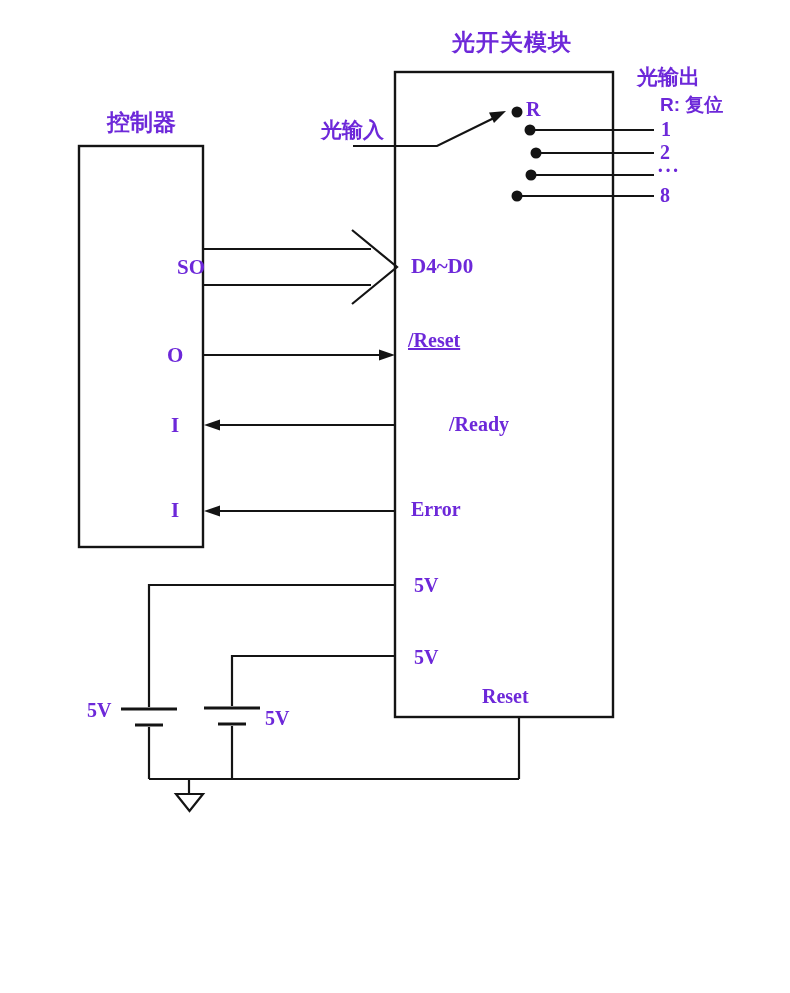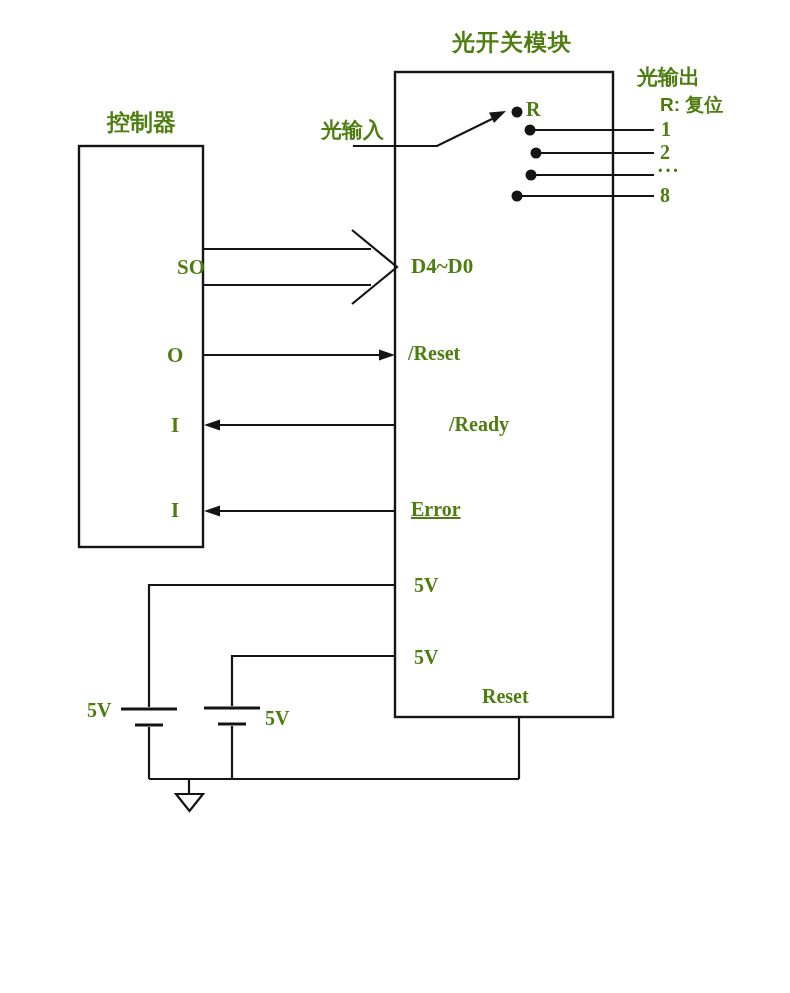--- a/index.html
+++ b/index.html
@@ -7,42 +7,42 @@
     position: relative;
     width: 790px;
     height: 993px;
     background: #ffffff;
     overflow: hidden;
     font-family: "Liberation Sans", "DejaVu Sans", sans-serif;
   }
   .page svg { position: absolute; left: 0; top: 0; }
   .lbl {
     position: absolute;
-    color: #4d7c0f;
+    color: #6d28d9;
     white-space: nowrap;
     line-height: 1.05;
   }
   .cjk  { font-family: "Liberation Sans", "DejaVu Sans", sans-serif; font-weight: 600; }
   .serif{ font-family: "Liberation Serif", "DejaVu Serif", serif; font-weight: 600; }
 
   .t-module-title     { left: 452px; top:  30px; font-size: 23px; letter-spacing: 1px; }
   .t-controller-title { left: 107px; top: 110px; font-size: 23px; }
   .t-optical-input    { left: 321px; top: 119px; font-size: 21px; }
   .t-optical-output   { left: 637px; top:  66px; font-size: 21px; }
   .t-reset-note       { left: 660px; top:  95px; font-size: 19px; font-weight: 600; }
 
   .t-so     { left: 161px; top: 256px; font-size: 21px; margin-left: 16px; }
   .t-o      { left: 167px; top: 344px; font-size: 21px; }
   .t-i1     { left: 171px; top: 414px; font-size: 21px; }
   .t-i2     { left: 171px; top: 499px; font-size: 21px; }
 
   .t-bus    { left: 411px; top: 255px; font-size: 21px; }
-  .t-reset  { left: 408px; top: 343px; font-size: 20px; }
+  .t-reset  { left: 408px; top: 330px; font-size: 20px; text-decoration: underline; }
   .t-ready  { left: 409px; top: 414px; font-size: 20px; margin-left: 40px; }
-  .t-error  { left: 411px; top: 499px; font-size: 20px; text-decoration: underline; }
+  .t-error  { left: 411px; top: 499px; font-size: 20px; }
   .t-5v1    { left: 414px; top: 575px; font-size: 20px; }
   .t-5v2    { left: 414px; top: 647px; font-size: 20px; }
   .t-ground { left: 482px; top: 686px; font-size: 20px; }
   .t-rport  { left: 526px; top:  99px; font-size: 20px; }
 
   .t-ch1    { left: 661px; top: 119px; font-size: 20px; }
   .t-ch2    { left: 660px; top: 142px; font-size: 20px; }
   .t-ch3    { left: 657px; top: 160px; font-size: 20px; letter-spacing: 1px; }
   .t-ch4    { left: 660px; top: 185px; font-size: 20px; }
 

